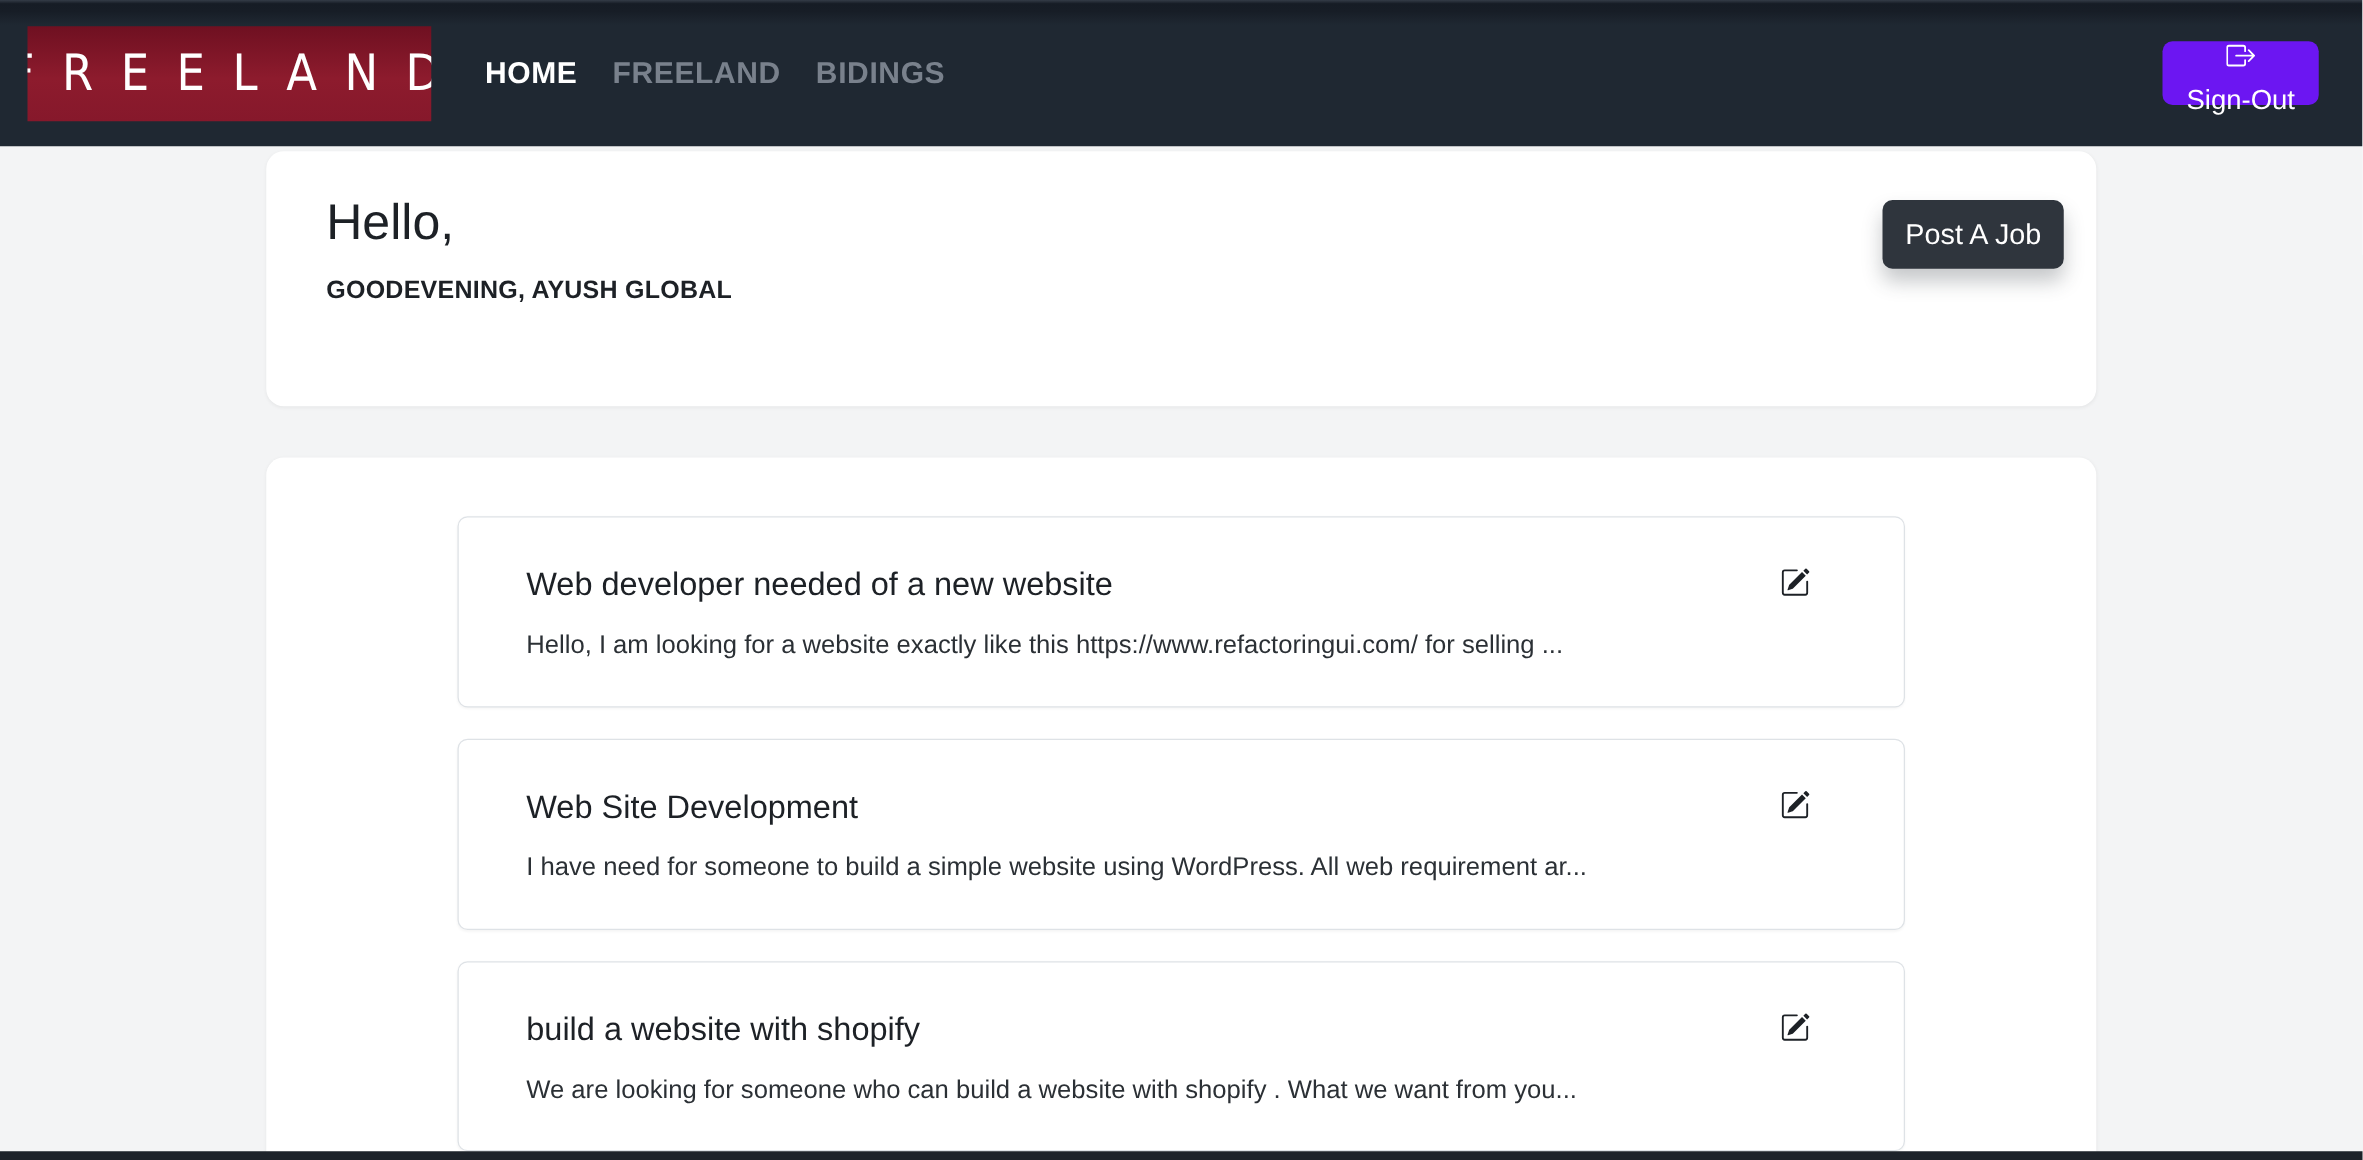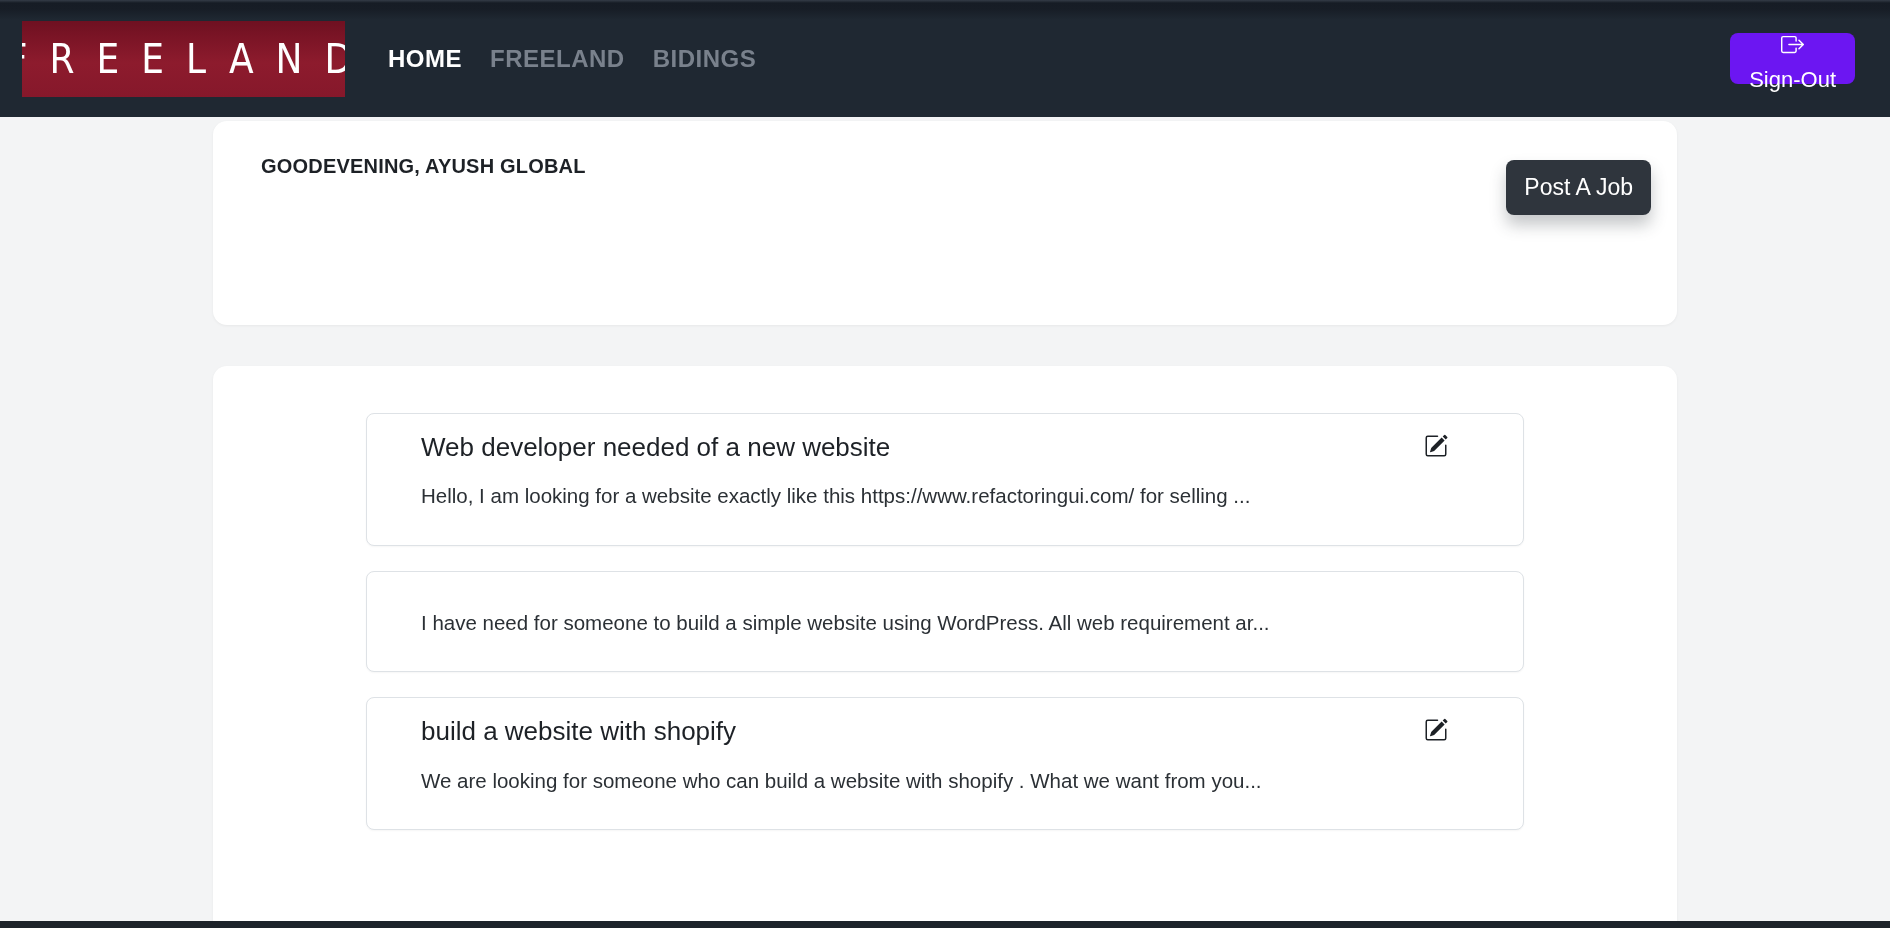--- a/index.html
+++ b/index.html
@@ -118,21 +118,21 @@
     box-shadow: 0 1px 3px rgba(0,0,0,0.05);
     padding: 47px 0 60px;
     height: 700px;
   }
   .job-card {
     width: 1158px;
     margin: 0 auto 25px;
     background: #ffffff;
     border: 1px solid #dee2e6;
     border-radius: 8px;
-    padding: 18px 35px 36px 54px;
+    padding: 38px 35px 36px 54px;
     box-shadow: 0 1px 2px rgba(0,0,0,0.04);
   }
   .job-head {
     display: flex;
     justify-content: space-between;
     align-items: flex-start;
   }
   .job-title {
     font-size: 26px;
     font-weight: 500;
@@ -184,20 +184,21 @@
       </svg>
     </span>
     <span>Sign-Out</span>
   </button>
 </nav>
 
 <main class="main-wrap">
 
   <section class="hello-card">
     <div>
+      <div class="hello-title">Hello,</div>
       <div class="hello-subtitle">GOODEVENING, AYUSH GLOBAL</div>
     </div>
     <button class="post-job-btn">Post A Job</button>
   </section>
 
   <section class="jobs-panel">
 
     <article class="job-card">
       <div class="job-head">
         <h3 class="job-title">Web developer needed of a new website</h3>
@@ -205,20 +206,29 @@
           <svg viewBox="0 0 16 16" fill="currentColor" xmlns="http://www.w3.org/2000/svg">
             <path d="M15.502 1.94a.5.5 0 0 1 0 .706L14.459 3.69l-2-2L13.502.646a.5.5 0 0 1 .707 0l1.293 1.293zm-1.75 2.456-2-2L4.939 9.21a.5.5 0 0 0-.121.196l-.805 2.414a.25.25 0 0 0 .316.316l2.414-.805a.5.5 0 0 0 .196-.12l6.813-6.814z"></path>
             <path fill-rule="evenodd" d="M1 13.5A1.5 1.5 0 0 0 2.5 15h11a1.5 1.5 0 0 0 1.5-1.5v-6a.5.5 0 0 0-1 0v6a.5.5 0 0 1-.5.5h-11a.5.5 0 0 1-.5-.5v-11a.5.5 0 0 1 .5-.5H9a.5.5 0 0 0 0-1H2.5A1.5 1.5 0 0 0 1 2.5z"></path>
           </svg>
         </span>
       </div>
       <p class="job-desc">Hello, I am looking for a website exactly like this https://www.refactoringui.com/ for selling ...</p>
     </article>
 
     <article class="job-card">
+      <div class="job-head">
+        <h3 class="job-title">Web Site Development</h3>
+        <span class="edit-icon">
+          <svg viewBox="0 0 16 16" fill="currentColor" xmlns="http://www.w3.org/2000/svg">
+            <path d="M15.502 1.94a.5.5 0 0 1 0 .706L14.459 3.69l-2-2L13.502.646a.5.5 0 0 1 .707 0l1.293 1.293zm-1.75 2.456-2-2L4.939 9.21a.5.5 0 0 0-.121.196l-.805 2.414a.25.25 0 0 0 .316.316l2.414-.805a.5.5 0 0 0 .196-.12l6.813-6.814z"></path>
+            <path fill-rule="evenodd" d="M1 13.5A1.5 1.5 0 0 0 2.5 15h11a1.5 1.5 0 0 0 1.5-1.5v-6a.5.5 0 0 0-1 0v6a.5.5 0 0 1-.5.5h-11a.5.5 0 0 1-.5-.5v-11a.5.5 0 0 1 .5-.5H9a.5.5 0 0 0 0-1H2.5A1.5 1.5 0 0 0 1 2.5z"></path>
+          </svg>
+        </span>
+      </div>
       <p class="job-desc">I have need for someone to build a simple website using WordPress. All web requirement ar...</p>
     </article>
 
     <article class="job-card">
       <div class="job-head">
         <h3 class="job-title">build a website with shopify</h3>
         <span class="edit-icon">
           <svg viewBox="0 0 16 16" fill="currentColor" xmlns="http://www.w3.org/2000/svg">
             <path d="M15.502 1.94a.5.5 0 0 1 0 .706L14.459 3.69l-2-2L13.502.646a.5.5 0 0 1 .707 0l1.293 1.293zm-1.75 2.456-2-2L4.939 9.21a.5.5 0 0 0-.121.196l-.805 2.414a.25.25 0 0 0 .316.316l2.414-.805a.5.5 0 0 0 .196-.12l6.813-6.814z"></path>
             <path fill-rule="evenodd" d="M1 13.5A1.5 1.5 0 0 0 2.5 15h11a1.5 1.5 0 0 0 1.5-1.5v-6a.5.5 0 0 0-1 0v6a.5.5 0 0 1-.5.5h-11a.5.5 0 0 1-.5-.5v-11a.5.5 0 0 1 .5-.5H9a.5.5 0 0 0 0-1H2.5A1.5 1.5 0 0 0 1 2.5z"></path>

